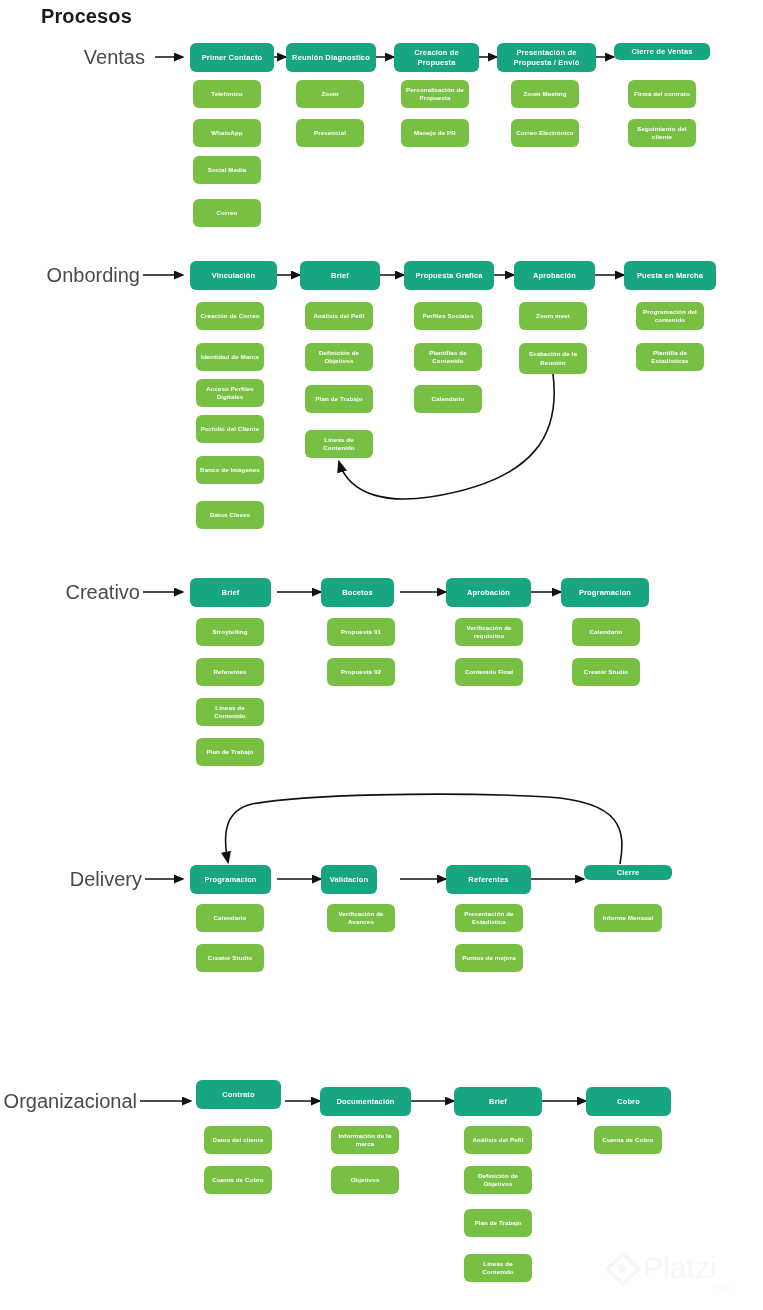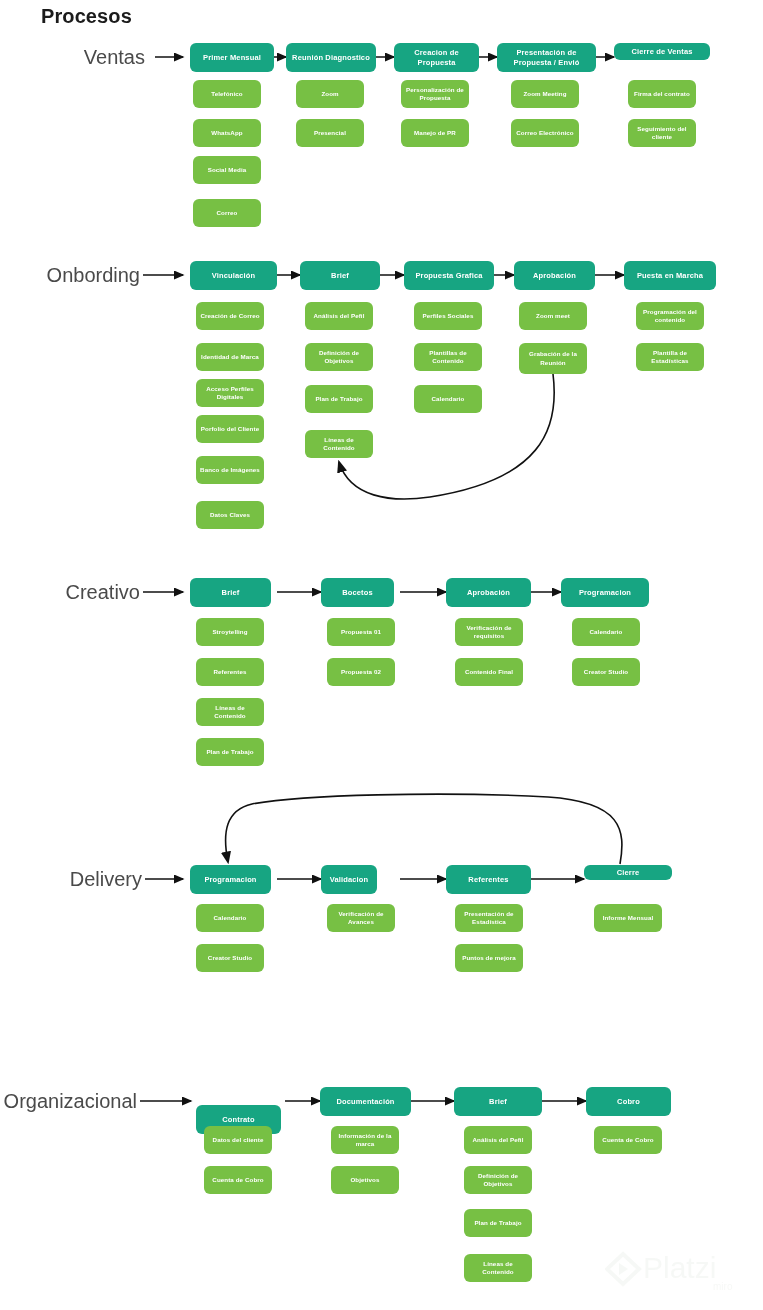--- a/index.html
+++ b/index.html
@@ -152,21 +152,21 @@
 </svg>
 
 <div class="page-title">Procesos</div>
 
 <div class="row-label" style="left:40px; top:46px; width:105px;">Ventas</div>
 <div class="row-label" style="left:20px; top:264px; width:120px;">Onbording</div>
 <div class="row-label" style="left:20px; top:581px; width:120px;">Creativo</div>
 <div class="row-label" style="left:20px; top:868px; width:122px;">Delivery</div>
 <div class="row-label" style="left:0px; top:1090px; width:137px;">Organizacional</div>
 
-<div class="stage" style="left:190px; top:43px;  width:84px; height:29px;">Primer Mensual</div>
+<div class="stage" style="left:190px; top:43px;  width:84px; height:29px;">Primer Contacto</div>
 <div class="stage" style="left:286px; top:43px;  width:90px; height:29px;">Reunión Diagnostico</div>
 <div class="stage" style="left:394px; top:43px;  width:85px; height:29px;">Creacion de Propuesta</div>
 <div class="stage" style="left:497px; top:43px;  width:99px; height:29px;">Presentación de Propuesta / Envió</div>
 <div class="stage" style="left:614px; top:43px;  width:96px; height:17px;">Cierre de Ventas</div>
 
 <div class="sub" style="left:193px; top:80px;  width:68px; height:28px;">Telefónico</div>
 <div class="sub" style="left:193px; top:119px; width:68px; height:28px;">WhatsApp</div>
 <div class="sub" style="left:193px; top:156px; width:68px; height:28px;">Social Media</div>
 <div class="sub" style="left:193px; top:199px; width:68px; height:28px;">Correo</div>
 
@@ -237,21 +237,21 @@
 <div class="sub" style="left:196px; top:904px; width:68px; height:28px;">Calendario</div>
 <div class="sub" style="left:196px; top:944px; width:68px; height:28px;">Creator Studio</div>
 
 <div class="sub" style="left:327px; top:904px; width:68px; height:28px;">Verificación de Avances</div>
 
 <div class="sub" style="left:455px; top:904px; width:68px; height:28px;">Presentación de Estadística</div>
 <div class="sub" style="left:455px; top:944px; width:68px; height:28px;">Puntos de mejora</div>
 
 <div class="sub" style="left:594px; top:904px; width:68px; height:28px;">Informe Mensual</div>
 
-<div class="stage" style="left:196px; top:1105px; width:85px; height:29px;">Contrato</div>
+<div class="stage" style="left:196px; top:1080px; width:85px; height:29px;">Contrato</div>
 <div class="stage" style="left:320px; top:1087px; width:91px; height:29px;">Documentación</div>
 <div class="stage" style="left:454px; top:1087px; width:88px; height:29px;">Brief</div>
 <div class="stage" style="left:586px; top:1087px; width:85px; height:29px;">Cobro</div>
 
 <div class="sub" style="left:204px; top:1126px; width:68px; height:28px;">Datos del cliente</div>
 <div class="sub" style="left:204px; top:1166px; width:68px; height:28px;">Cuenta de Cobro</div>
 
 <div class="sub" style="left:331px; top:1126px; width:68px; height:28px;">Información de la marca</div>
 <div class="sub" style="left:331px; top:1166px; width:68px; height:28px;">Objetivos</div>
 

